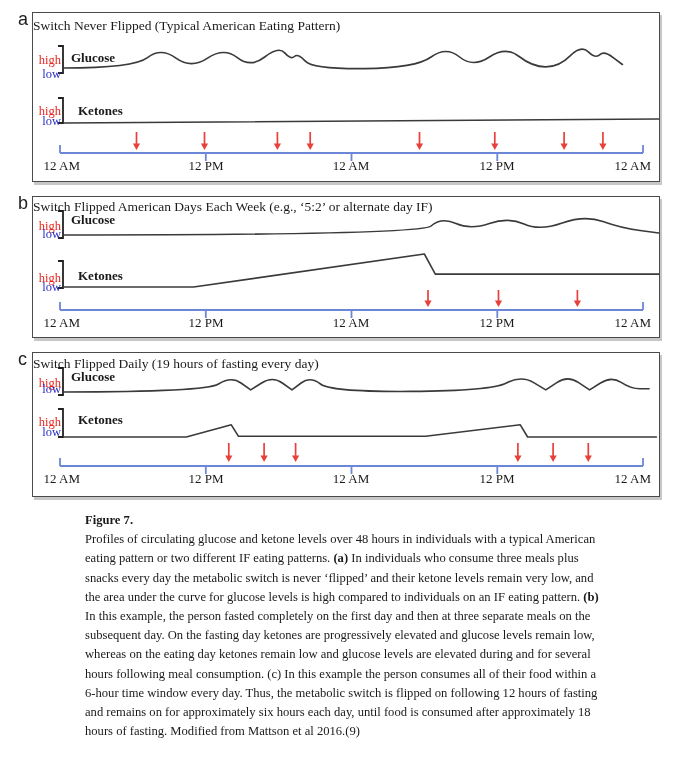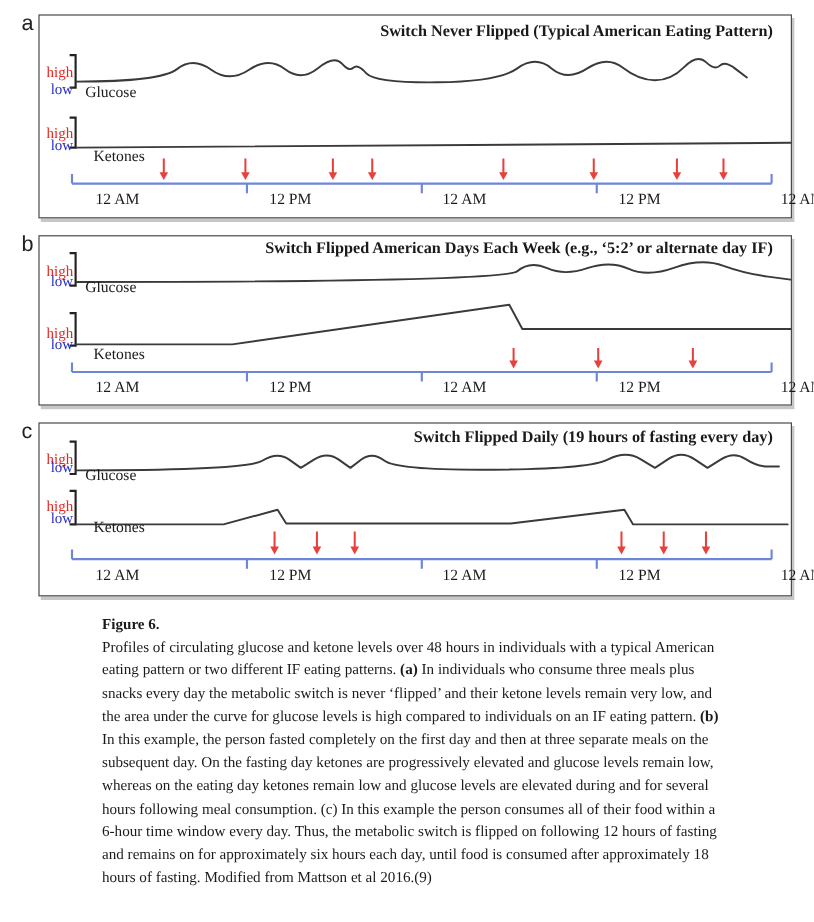--- a/index.html
+++ b/index.html
@@ -6,33 +6,33 @@
   #page{position:relative;width:678px;height:768px;background:#ffffff;overflow:hidden;
         font-family:"Liberation Serif", serif;color:#1a1a1a;}
   .panel{position:absolute;left:32px;width:628px;border:1.6px solid #4a4a4a;
          background:#ffffff;box-shadow:2px 3px 0 rgba(130,130,130,0.45);box-sizing:border-box;}
   .panel-a{top:12px;height:170px;}
   .panel-b{top:196px;height:142px;}
   .panel-c{top:352px;height:145px;}
   .plot{position:absolute;left:0;top:0;}
   .pletter{position:absolute;left:-15px;top:-4px;font-family:"Liberation Sans",sans-serif;
            font-size:18px;color:#222;}
-  .ptitle{position:absolute;left:0;right:15px;text-align:right;font-weight:bold;font-size:13.5px;}
+  .ptitle{position:absolute;left:0;right:15px;text-align:left;font-weight:normal;font-size:13.5px;}
   .panel-a .ptitle{top:5px;} .panel-b .ptitle{top:2px;} .panel-c .ptitle{top:3px;}
   .lab{position:absolute;left:0;width:28px;text-align:right;font-size:12.5px;line-height:12px;}
   .red{color:var(--red);margin-top:16px;} .blue{color:var(--blue);}
-  .series-lab{position:absolute;font-weight:normal;font-size:13px;margin-top:19px;}
+  .series-lab{position:absolute;font-weight:bold;font-size:13px;}
   .series-lab.gl{left:38px;} .series-lab.kt{left:45px;}
   .panel-a .hi-g{top:25px;} .panel-a .lo-g{top:55px;} .panel-a .gl{top:37px;}
   .panel-a .hi-k{top:76px;} .panel-a .lo-k{top:102px;} .panel-a .kt{top:90px;}
   .panel-b .hi-g{top:7px;}  .panel-b .lo-g{top:31px;} .panel-b .gl{top:15px;}
   .panel-b .hi-k{top:59px;} .panel-b .lo-k{top:84px;} .panel-b .kt{top:71px;}
   .panel-c .hi-g{top:8px;}  .panel-c .lo-g{top:30px;} .panel-c .gl{top:16px;}
   .panel-c .hi-k{top:47px;} .panel-c .lo-k{top:73px;} .panel-c .kt{top:59px;}
-  .tlab{position:absolute;font-size:13px;white-space:nowrap;margin-left:36px;}
+  .tlab{position:absolute;font-size:13px;white-space:nowrap;}
   .t0{left:27px;transform:translateX(-45%);}
   .t1{left:173px;transform:translateX(-50%);}
   .t2{left:318px;transform:translateX(-50%);}
   .t3{left:464px;transform:translateX(-50%);}
   .t4{left:610px;transform:translateX(-78%);}
   .panel-a .tlab{top:145px;} .panel-b .tlab{top:118px;} .panel-c .tlab{top:118px;}
   #caption{position:absolute;left:85px;top:511px;width:518px;font-size:12.6px;line-height:19.2px;}
   #caption .head{font-weight:bold;}
   #caption .bold{font-weight:bold;}
 </style>
@@ -138,17 +138,17 @@
     <div class="lab blue lo-k">low</div>
     <div class="series-lab kt">Ketones</div>
     <div class="tlab t0">12 AM</div>
     <div class="tlab t1">12 PM</div>
     <div class="tlab t2">12 AM</div>
     <div class="tlab t3">12 PM</div>
     <div class="tlab t4">12 AM</div>
   </div>
 
   <div id="caption">
-    <div class="head">Figure 6.</div>
+    <div class="head">Figure 7.</div>
     <div id="caption-body"><span>Profiles of circulating glucose and ketone levels over 48 hours in individuals with a typical American eating pattern or two different IF eating patterns. </span><span class="bold">(a)</span><span> In individuals who consume three meals plus snacks every day the metabolic switch is never ‘flipped’ and their ketone levels remain very low, and the area under the curve for glucose levels is high compared to individuals on an IF eating pattern. </span><span class="bold">(b)</span><span> In this example, the person fasted completely on the first day and then at three separate meals on the subsequent day. On the fasting day ketones are progressively elevated and glucose levels remain low, whereas on the eating day ketones remain low and glucose levels are elevated during and for several hours following meal consumption. (c) In this example the person consumes all of their food within a 6-hour time window every day. Thus, the metabolic switch is flipped on following 12 hours of fasting and remains on for approximately six hours each day, until food is consumed after approximately 18 hours of fasting. Modified from Mattson et al 2016.(9)</span></div>
   </div>
 
 </div>
 
 </body></html>

